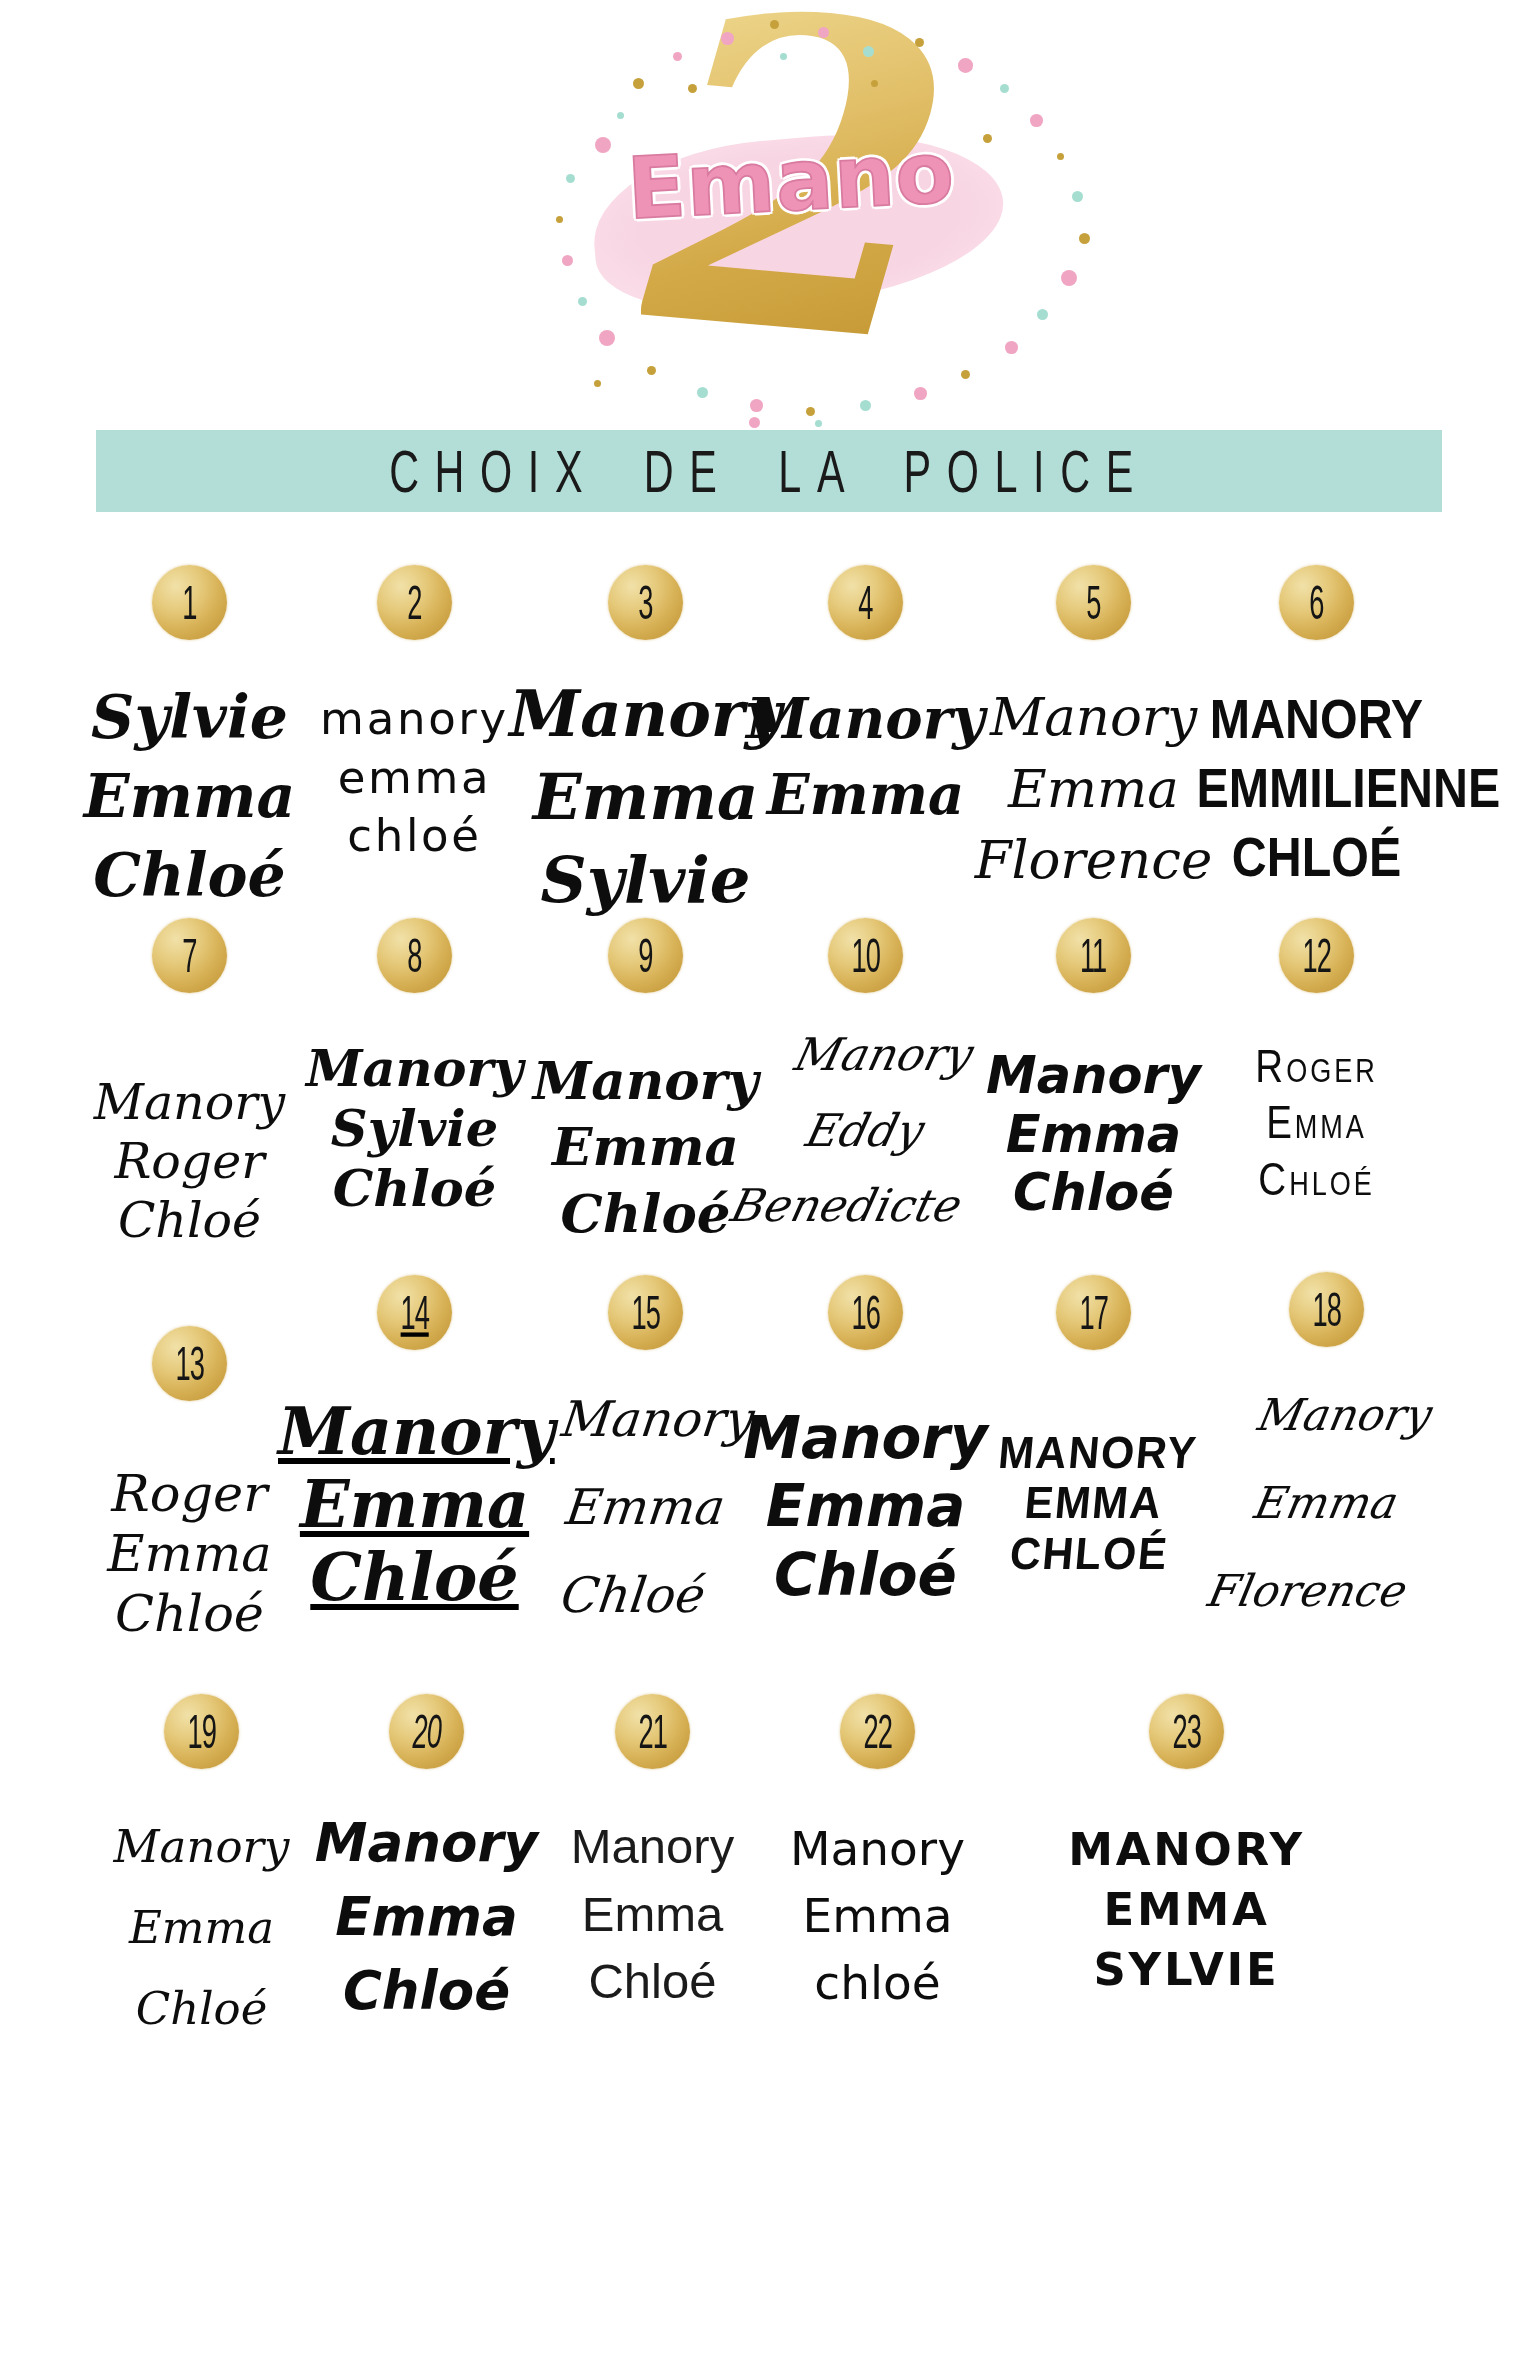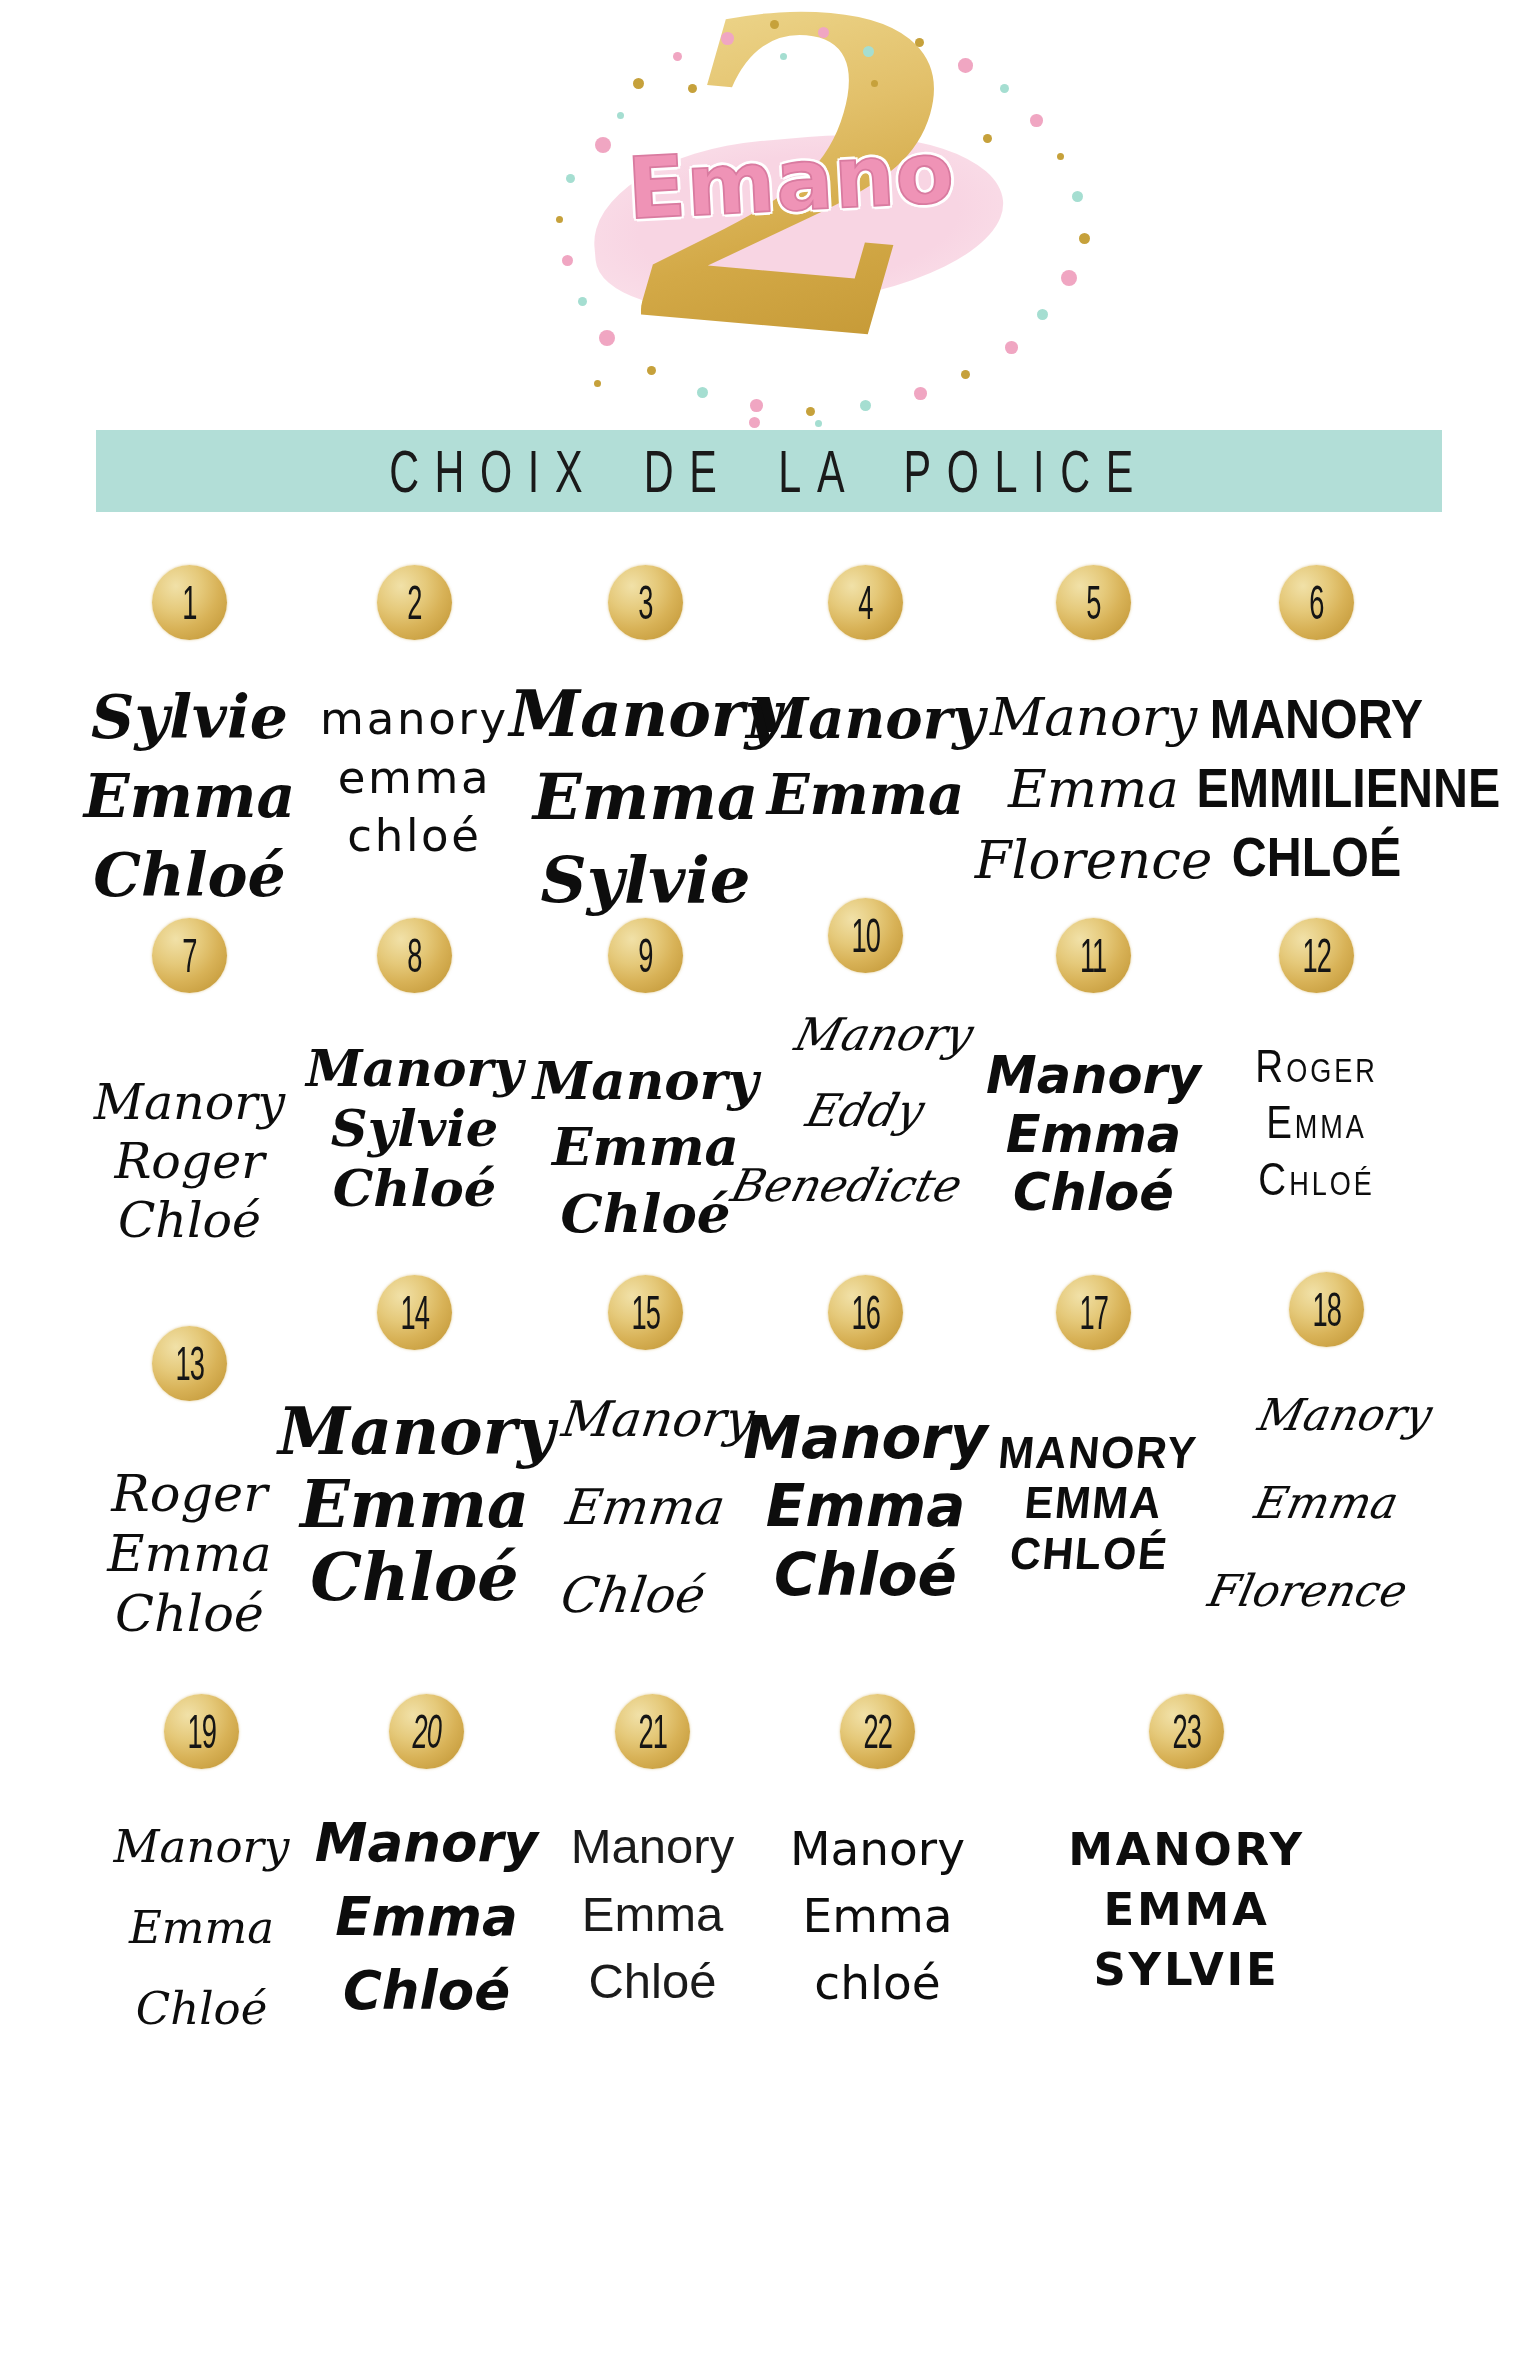--- a/index.html
+++ b/index.html
@@ -211,21 +211,21 @@
       <div class="font-item" style="left: 509px; top: 918px;">
         <div class="badge">
           <span class="badge-num">9</span>
         </div>
         <div class="names fs9" style="margin-top: 54px;">
           <span class="line">Manory</span>
           <span class="line">Emma</span>
           <span class="line">Chloé</span>
         </div>
       </div>
-      <div class="font-item" style="left: 729px; top: 898px;">
+      <div class="font-item" style="left: 729px; top: 918px;">
         <div class="badge">
           <span class="badge-num">10</span>
         </div>
         <div class="names fs10" style="margin-top: 24px;">
           <span class="line">Manory</span>
           <span class="line">Eddy</span>
           <span class="line">Benedicte</span>
         </div>
       </div>
       <div class="font-item" style="left: 957px; top: 918px;">
@@ -251,21 +251,21 @@
       <div class="font-item" style="left: 53px; top: 1326px;">
         <div class="badge">
           <span class="badge-num">13</span>
         </div>
         <div class="names fs13" style="margin-top: 63px;">
           <span class="line">Roger</span>
           <span class="line">Emma</span>
           <span class="line">Chloé</span>
         </div>
       </div>
-      <div class="font-item" style="left: 278px; top: 1275px;">
+      <div class="font-item" style="left: 278px; top: 1275px; text-decoration: underline;">
         <div class="badge">
           <span class="badge-num">14</span>
         </div>
         <div class="names fs14" style="margin-top: 45px;">
           <span class="line">Manory</span>
           <span class="line">Emma</span>
           <span class="line">Chloé</span>
         </div>
       </div>
       <div class="font-item" style="left: 509px; top: 1275px;">

